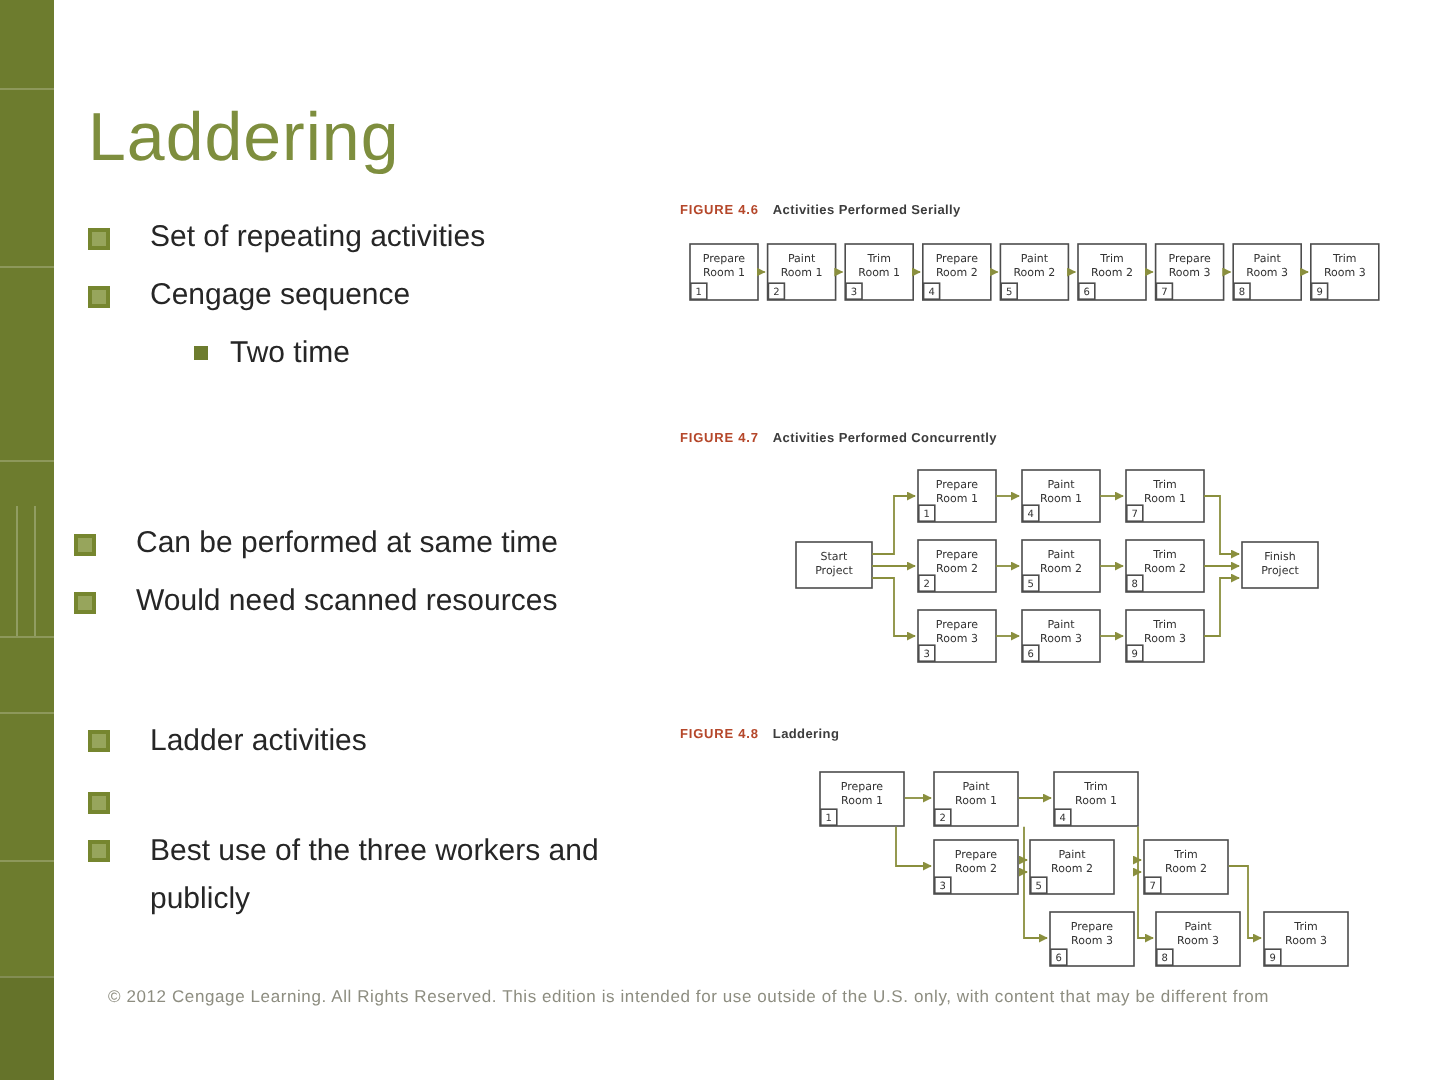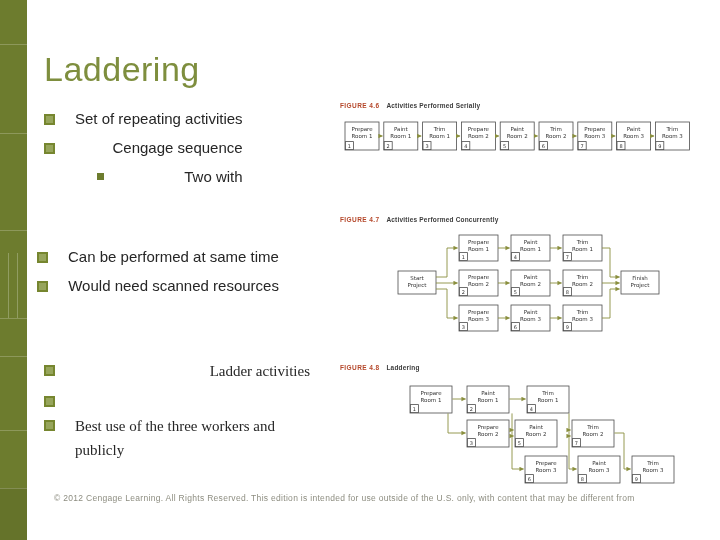--- a/index.html
+++ b/index.html
@@ -8,28 +8,28 @@
   
   .band{position:absolute;left:0;top:0;width:27px;height:540px;background:var(--accent-olive,#6d7c2e);}
   .band .hl{position:absolute;left:0;width:27px;height:1px;background:rgba(255,255,255,.22);}
   .band .vl{position:absolute;top:253px;height:65px;width:1px;background:rgba(255,255,255,.25);}
   .band .darkseg{position:absolute;left:0;top:488px;width:27px;height:52px;background:rgba(0,0,0,.07);}
   
   .title{position:absolute;left:44px;top:50px;font-size:34px;font-weight:400;
          color:var(--title-olive,#7e8e3e);letter-spacing:.5px;}
   
   .bullets{position:absolute;display:flex;flex-direction:column;}
-  .bi{display:flex;align-items:flex-start;margin-bottom:7px;justify-content:space-between;}
+  .bi{display:flex;align-items:flex-start;margin-bottom:7px;}
   .bi .bt{font-size:15px;line-height:22px;color:#262626;max-width:235px;}
-  .g3 .bi .bt{line-height:24px;font-family:Liberation Serif, serif;}
+  .g3 .bi .bt{line-height:24px;}
   .mk1{flex:0 0 auto;width:7px;height:7px;margin:6px 20px 0 0;background:#97a55c;border:2px solid #76862f;}
   .mk2{flex:0 0 auto;width:7px;height:7px;margin:7px 11px 0 0;background:#6d7c2e;}
   .bi.l2{margin-left:53px;}
   .g1{left:44px;top:108px;}
-  .g2{left:37px;top:246px;}
+  .g2{left:37px;top:261px;}
   .g3{left:44px;top:359px;}
   
   .figure{position:absolute;}
   .figcap{position:absolute;left:2px;top:0;font-size:6.5px;font-weight:bold;color:#3c3c3c;
           letter-spacing:.2px;white-space:nowrap;}
   .figlabel{color:var(--figure-label-red,#b5472a);margin-right:7px;letter-spacing:.4px;}
   .figure svg{position:absolute;left:0;}
   #fig46{left:338px;top:102px;width:360px;height:60px;}
   #fig46 svg{top:18px;}
   #fig47{left:338px;top:216px;width:332px;height:122px;}
@@ -68,21 +68,21 @@
       <div class="bi">
         <span class="mk1"></span>
         <span class="bt">Set of repeating activities</span>
       </div>
       <div class="bi">
         <span class="mk1"></span>
         <span class="bt">Cengage sequence</span>
       </div>
       <div class="bi l2">
         <span class="mk2"></span>
-        <span class="bt">Two with</span>
+        <span class="bt">Two time</span>
       </div>
     </div>
   <div class="bullets g2">
       <div class="bi">
         <span class="mk1"></span>
         <span class="bt">Can be performed at same time</span>
       </div>
       <div class="bi">
         <span class="mk1"></span>
         <span class="bt">Would need scanned resources</span>

